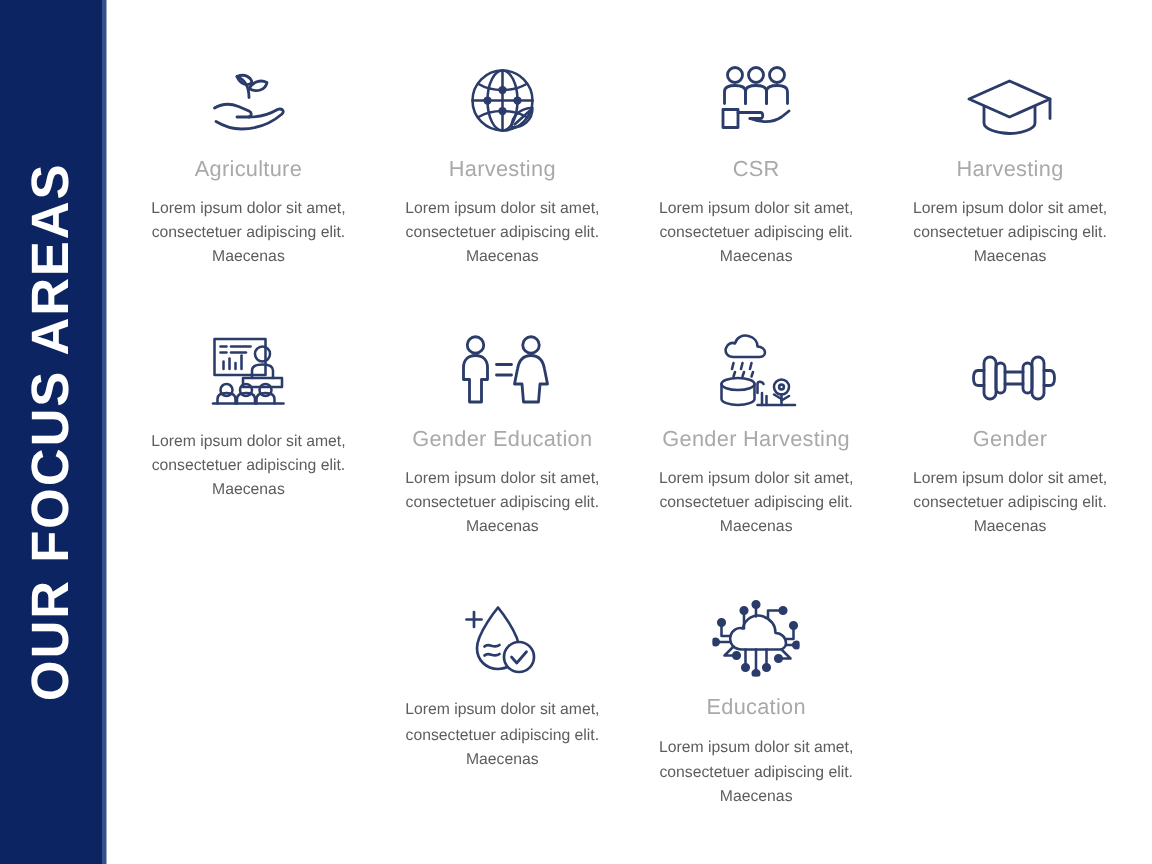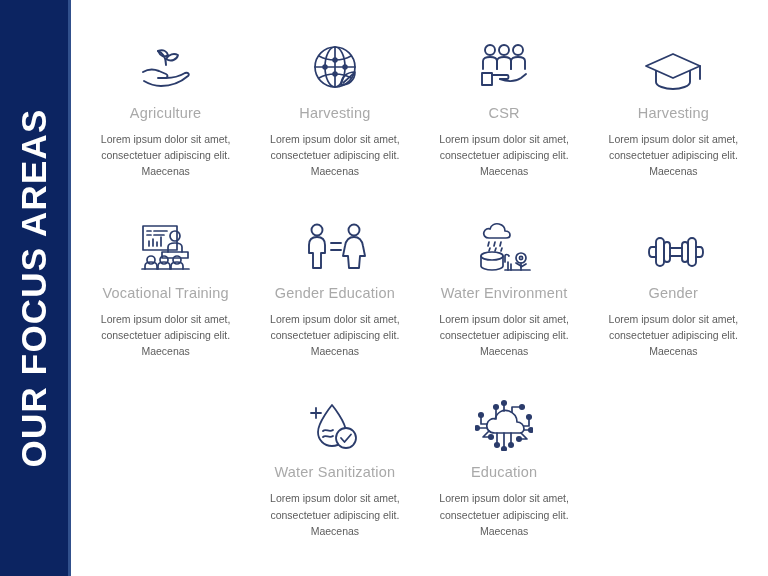--- a/index.html
+++ b/index.html
@@ -204,21 +204,20 @@
             <rect x="25" y="30" width="26" height="6"></rect>
             <circle cx="14" cy="38" r="4"></circle>
             <path d="M8 47 L8 44 C8 41 11 40 14 40 C17 40 20 41 20 44 L20 47"></path>
             <circle cx="27" cy="38" r="4"></circle>
             <path d="M21 47 L21 44 C21 41 24 40 27 40 C30 40 33 41 33 44 L33 47"></path>
             <circle cx="40" cy="38" r="4"></circle>
             <path d="M34 47 L34 44 C34 41 37 40 40 40 C43 40 46 41 46 44 L46 47"></path>
             <line x1="5" y1="47" x2="52" y2="47"></line>
           </svg>
         </div>
-        <div class="card-title">Vocational Training</div>
         <div class="card-body">Lorem ipsum dolor sit amet, consectetuer adipiscing elit. Maecenas</div>
       </div>
 
       <div class="card">
         <div class="icon-wrap">
           <svg width="62" height="50" viewBox="0 0 62 50" fill="none" stroke="#2b3c6b" stroke-width="1.9" stroke-linecap="round" stroke-linejoin="round">
             <circle cx="13" cy="8" r="5.5"></circle>
             <path d="M13 15 C8 15 5 18 5 23 L5 31 L9 31 L9 46 L17 46 L17 31 L21 31 L21 23 C21 18 18 15 13 15 Z"></path>
             <line x1="27" y1="21" x2="37" y2="21"></line>
             <line x1="27" y1="28" x2="37" y2="28"></line>
@@ -246,21 +245,21 @@
             <line x1="33" y1="40" x2="33" y2="48"></line>
             <line x1="36" y1="42" x2="36" y2="48"></line>
             <circle cx="46" cy="36" r="5"></circle>
             <circle cx="46" cy="36" r="1.6"></circle>
             <line x1="46" y1="41" x2="46" y2="48"></line>
             <path d="M46 44 L41 41"></path>
             <path d="M46 45 L51 42"></path>
             <line x1="30" y1="48" x2="55" y2="48"></line>
           </svg>
         </div>
-        <div class="card-title">Water Environment</div>
+        <div class="card-title">Gender Harvesting</div>
         <div class="card-body">Lorem ipsum dolor sit amet, consectetuer adipiscing elit. Maecenas</div>
       </div>
 
       <div class="card">
         <div class="icon-wrap">
           <svg width="62" height="40" viewBox="0 0 62 40" fill="none" stroke="#2b3c6b" stroke-width="1.9" stroke-linecap="round" stroke-linejoin="round">
             <rect x="14" y="6" width="8" height="28" rx="4"></rect>
             <rect x="22" y="10" width="6" height="20" rx="3"></rect>
             <rect x="40" y="10" width="6" height="20" rx="3"></rect>
             <rect x="46" y="6" width="8" height="28" rx="4"></rect>
@@ -283,21 +282,20 @@
           <svg width="54" height="50" viewBox="0 0 54 50" fill="none" stroke="#2b3c6b" stroke-width="1.8" stroke-linecap="round" stroke-linejoin="round">
             <path d="M24 4 C24 4 10 21 10 31 C10 39 16 45 24 45 C32 45 38 39 38 31 C38 21 24 4 24 4 Z"></path>
             <path d="M15 30 C18 27 21 32 25 29"></path>
             <path d="M15 36 C18 33 21 38 25 35"></path>
             <path d="M8 7 L8 17"></path>
             <path d="M3 12 L13 12"></path>
             <circle cx="38" cy="37" r="10" fill="#ffffff"></circle>
             <path d="M33 37 L36.5 41 L43 33.5"></path>
           </svg>
         </div>
-        <div class="card-title">Water Sanitization</div>
         <div class="card-body">Lorem ipsum dolor sit amet, consectetuer adipiscing elit. Maecenas</div>
       </div>
 
       <div class="card">
         <div class="icon-wrap">
           <svg width="58" height="52" viewBox="0 0 58 52" fill="none" stroke="#2b3c6b" stroke-width="1.7" stroke-linecap="round" stroke-linejoin="round">
             <path d="M20 34 C14 34 11 30 12 25 C13 21 17 19 20 20 C22 13 28 10 34 12 C39 14 42 18 42 23 C46 23 49 26 49 30 C49 32 47 34 45 34 Z" fill="#ffffff"></path>
             <line x1="21" y1="20" x2="21" y2="10"></line>
               <circle cx="21" cy="8" r="2.2" fill="#2b3c6b"></circle>
             <line x1="29" y1="12" x2="29" y2="6"></line>

